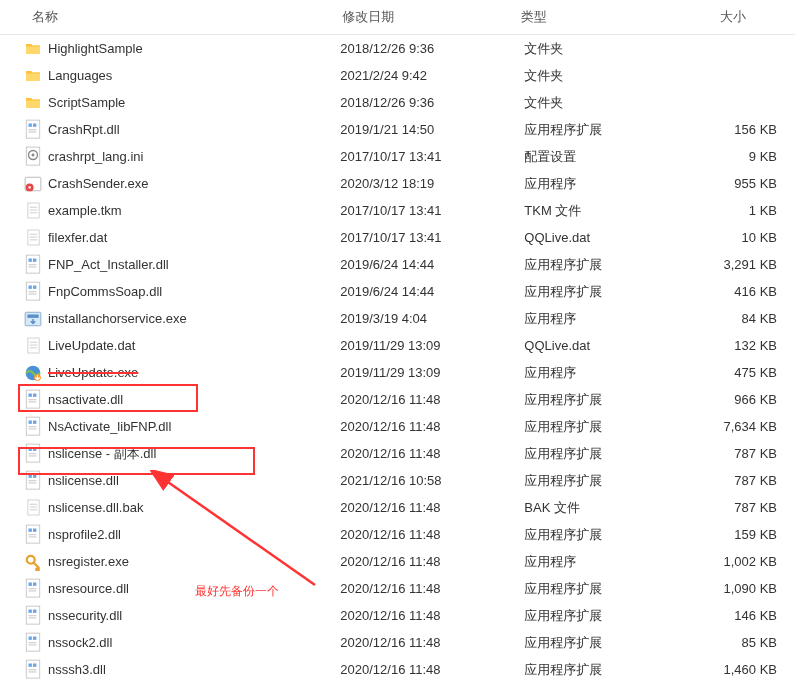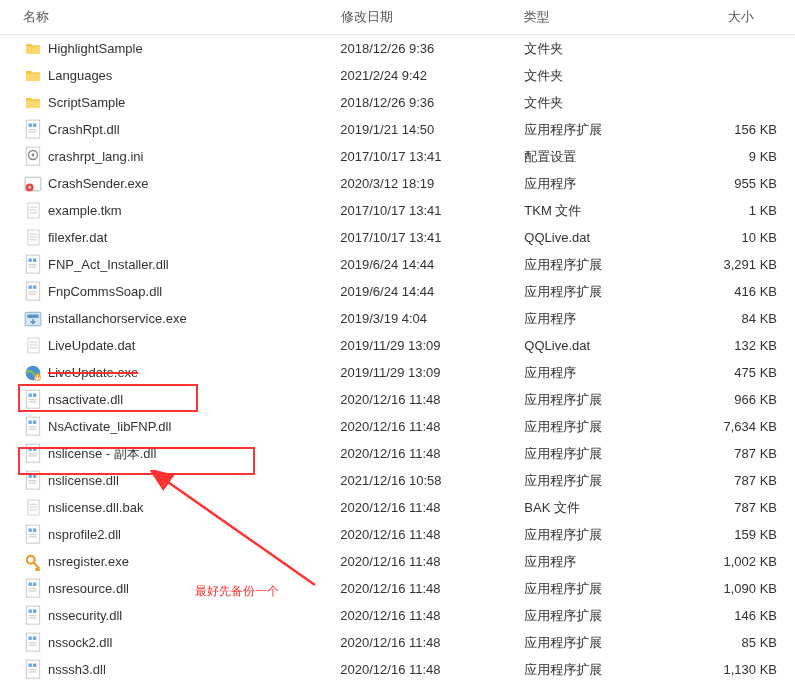--- a/index.html
+++ b/index.html
@@ -9,21 +9,21 @@
       color: #333;
       background: #fff;
       width: 795px;
       height: 700px;
       overflow: hidden;
       position: relative;
     }
     .header {
       display: flex;
       border-bottom: 1px solid #e8e8e8;
-      padding: 8px 3px;
+      padding: 8px 12px;
       color: #555;
       font-size: 13px;
     }
     .col-name { width: 346px; padding-left: 20px; }
     .col-date { width: 172px; }
     .col-type { width: 160px; margin-left: 15px; }
     .col-size { width: 115px; text-align: center; padding-left: 10px; }
     .row {
       display: flex;
       align-items: center;
@@ -461,21 +461,21 @@
             <rect x="4" y="4" width="3" height="3" fill="#6aa8e8"></rect>
             <rect x="8" y="4" width="3" height="3" fill="#6aa8e8"></rect>
             <rect x="4" y="9" width="7" height="1" fill="#ccc"></rect>
             <rect x="4" y="11" width="7" height="1" fill="#ccc"></rect>
           </svg>
         </span>
         <span>nsssh3.dll</span>
       </div>
       <div class="col-date">2020/12/16 11:48</div>
       <div class="col-type">应用程序扩展</div>
-      <div class="col-size">1,130 KB</div>
+      <div class="col-size">1,460 KB</div>
     </div>
   </div>
 
 <div class="highlight-box" style="left:18px; top:384px; width:180px; height:28px;"></div>
 <div class="highlight-box" style="left:18px; top:447px; width:237px; height:28px;"></div>
 
 <svg class="annotation-arrow" style="left:150px; top:470px; width:200px; height:130px;">
   <defs>
     <marker id="arrowhead" markerWidth="10" markerHeight="8" refX="2" refY="4" orient="auto">
       <polygon points="0 0, 10 4, 0 8" fill="#ff3333"></polygon>

